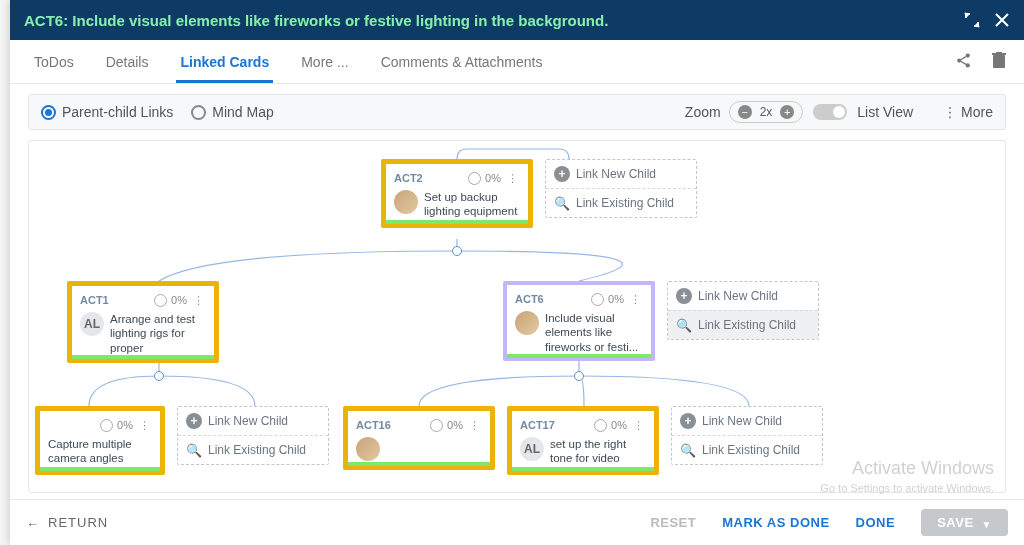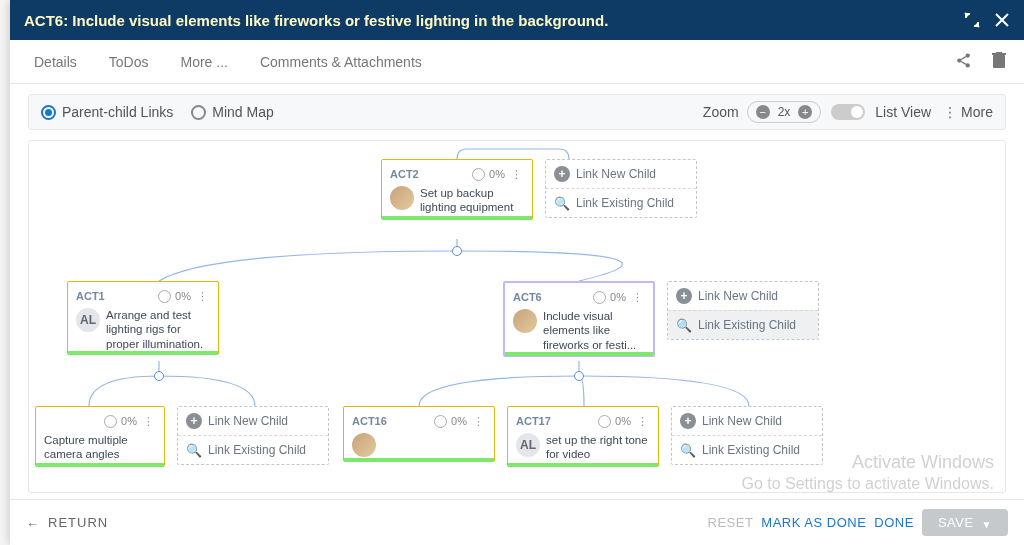--- a/index.html
+++ b/index.html
@@ -17,21 +17,21 @@
   .modal {
     position: absolute;
     left: 10px; right: 0; top: 0; bottom: 0;
     background: #fff;
     display: flex;
     flex-direction: column;
     box-shadow: -2px 0 8px rgba(0,0,0,0.15);
   }
   .header {
     background: #0d3b66;
-    color: #fef9c3;
+    color: #86efac;
     height: 40px;
     display: flex;
     align-items: center;
     padding: 0 14px;
     font-size: 15px;
     font-weight: 600;
   }
   .header .spacer { flex: 1; }
   .header .win-icon { margin-left: 14px; cursor: pointer; display:inline-flex; }
   .tabs {
@@ -60,51 +60,51 @@
   }
   .radio { display:inline-flex; align-items:flex-end; margin-right:18px; cursor:pointer; }
   .radio .dot { width:15px; height:15px; border:2px solid #888; border-radius:50%; margin-right:6px; display:inline-flex; align-items:center; justify-content:center; }
   .radio.selected .dot { border-color:#1976d2; }
   .radio.selected .dot::after { content:""; width:7px; height:7px; background:#1976d2; border-radius:50%; }
   .controls .spacer { flex:1; }
   .zoom-pill { border:1px solid #ccc; border-radius:14px; padding:3px 8px; display:inline-flex; align-items:center; gap:8px; margin-left:8px; }
   .zoom-pill .zbtn { width:14px; height:14px; border-radius:50%; background:#888; color:#fff; font-size:11px; display:inline-flex; align-items:center; justify-content:center; cursor:pointer; line-height:1;}
   .toggle { width:34px; height:16px; border-radius:10px; background:#ccc; margin:0 10px; position:relative; cursor:pointer; }
   .toggle::after { content:""; position:absolute; right:2px; top:2px; width:12px; height:12px; background:#fff; border-radius:50%; }
-  .listview { cursor:pointer; margin-right:2px; }
+  .listview { cursor:pointer; margin-right:20px; }
   .more-dots { margin:0 4px 0 10px; color:#666; }
   .canvas {
     flex:1;
     position:relative;
     border:1px solid #e6e6e6;
     border-radius:3px;
     margin:0 18px 6px 18px;
     overflow:hidden;
     background:#fff;
   }
   .card {
     position:absolute;
     width:152px;
     background:#fff;
-    border:1px solid #eab308;
+    border:5px solid #eab308;
     border-radius:2px;
     padding:6px 8px 4px 8px;
     font-size:11px;
   }
   .card .row1 { display:flex; align-items:center; height:16px; }
   .card .cid { color:#7289a1; font-weight:600; font-size:11px; flex:1; text-align:left; }
   .card .ring { width:13px; height:13px; border:1px solid #aaa; border-radius:50%; margin-right:4px; display:inline-block; }
   .card .pct { color:#888; font-size:11px; margin-right:4px; }
   .card .cmore { color:#888; cursor:pointer; padding:0 2px; }
   .card .row2 { display:flex; align-items:flex-start; margin-top:4px; }
   .card .avatar { width:24px; height:24px; border-radius:50%; background:linear-gradient(135deg,#c9a37a,#e2c99f); margin-right:6px; flex:none; }
   .card .avatar.txt { background:#e3e6ea; color:#666; font-size:12px; display:flex; align-items:center; justify-content:center; font-weight:600; }
   .card .ctitle { color:#3d4955; font-size:11.5px; line-height:1.25; max-height:42px; overflow:hidden; }
   .card::after { content:""; position:absolute; left:0; right:0; bottom:-1px; height:4px; background:#7ee86c; }
-  .card.selected { border:2px solid #c4b5fd; }
+  .card.selected { border:4px solid #c4b5fd; }
   .linkbox {
     position:absolute;
     width:152px;
     border:1px dashed #bfc6cc;
     border-radius:2px;
     background:#fff;
     font-size:12px;
     color:#6b7580;
   }
   .linkbox .lrow { display:flex; align-items:center; padding:6px 8px; cursor:pointer; }
@@ -115,30 +115,30 @@
   .footer {
     height:46px;
     border-top:1px solid #e6e6e6;
     display:flex;
     align-items:center;
     padding:0 16px;
     background:#fff;
   }
   .footer .ret { color:#666; letter-spacing:1px; display:inline-flex; align-items:center; gap:8px; cursor:pointer; }
   .footer .spacer { flex:1; }
-  .footer .act { margin-left:8px; font-size:13px; font-weight:400; letter-spacing:0.5px; cursor:pointer; }
+  .footer .act { margin-left:26px; font-size:13px; font-weight:700; letter-spacing:0.5px; cursor:pointer; }
   .footer .reset { color:#bbb; }
   .footer .done { color:#1976d2; }
   .footer .block { color:#1976d2; }
   .footer .save { background:#c5c9cc; color:#fff; border-radius:4px; padding:6px 16px; display:inline-flex; align-items:flex-end; }
   .footer .save .car { font-size:10px; margin-left:8px; }
   svg.conn { position:absolute; left:0; top:0; pointer-events:none; }
   .junction { position:absolute; width:10px; height:10px; border:1px solid #5b8bd6; background:#fff; border-radius:50%; transform:translate(-50%,-50%);}
   .watermark { position:absolute; right:30px; bottom:50px; color:rgba(120,120,120,0.35); font-size:18px; text-align:right; line-height:1.3; pointer-events:none;}
-  .watermark .sub { font-size:16px; }
+  .watermark .sub { font-size:11px; }
 </style>
 </head>
 <body>
 
 <div class="modal">
 
   <div class="header">
     <span>ACT6: Include visual elements like fireworks or festive lighting in the background.</span>
     <span class="spacer"></span>
     <span class="win-icon">
@@ -147,22 +147,23 @@
         </svg>
     </span>
     <span class="win-icon">
       <svg width="16" height="16" viewBox="0 0 16 16" stroke="#fff" stroke-width="2">
           <path d="M2 2 L14 14 M14 2 L2 14"></path>
         </svg>
     </span>
   </div>
 
   <div class="tabs">
+    <div class="tab">ToDos</div>
     <div class="tab">Details</div>
-    <div class="tab">ToDos</div>
+    <div class="tab active">Linked Cards</div>
     <div class="tab">More ...</div>
     <div class="tab">Comments &amp; Attachments</div>
     <span class="spacer"></span>
     <span class="right-icon">
       <svg width="17" height="17" viewBox="0 0 24 24" fill="#777">
           <circle cx="18" cy="5" r="3"></circle>
           <circle cx="6" cy="12" r="3"></circle>
           <circle cx="18" cy="19" r="3"></circle>
           <path d="M8.6 10.6 L15.4 6.4 M8.6 13.4 L15.4 17.6" stroke="#777" stroke-width="2"></path>
         </svg>

